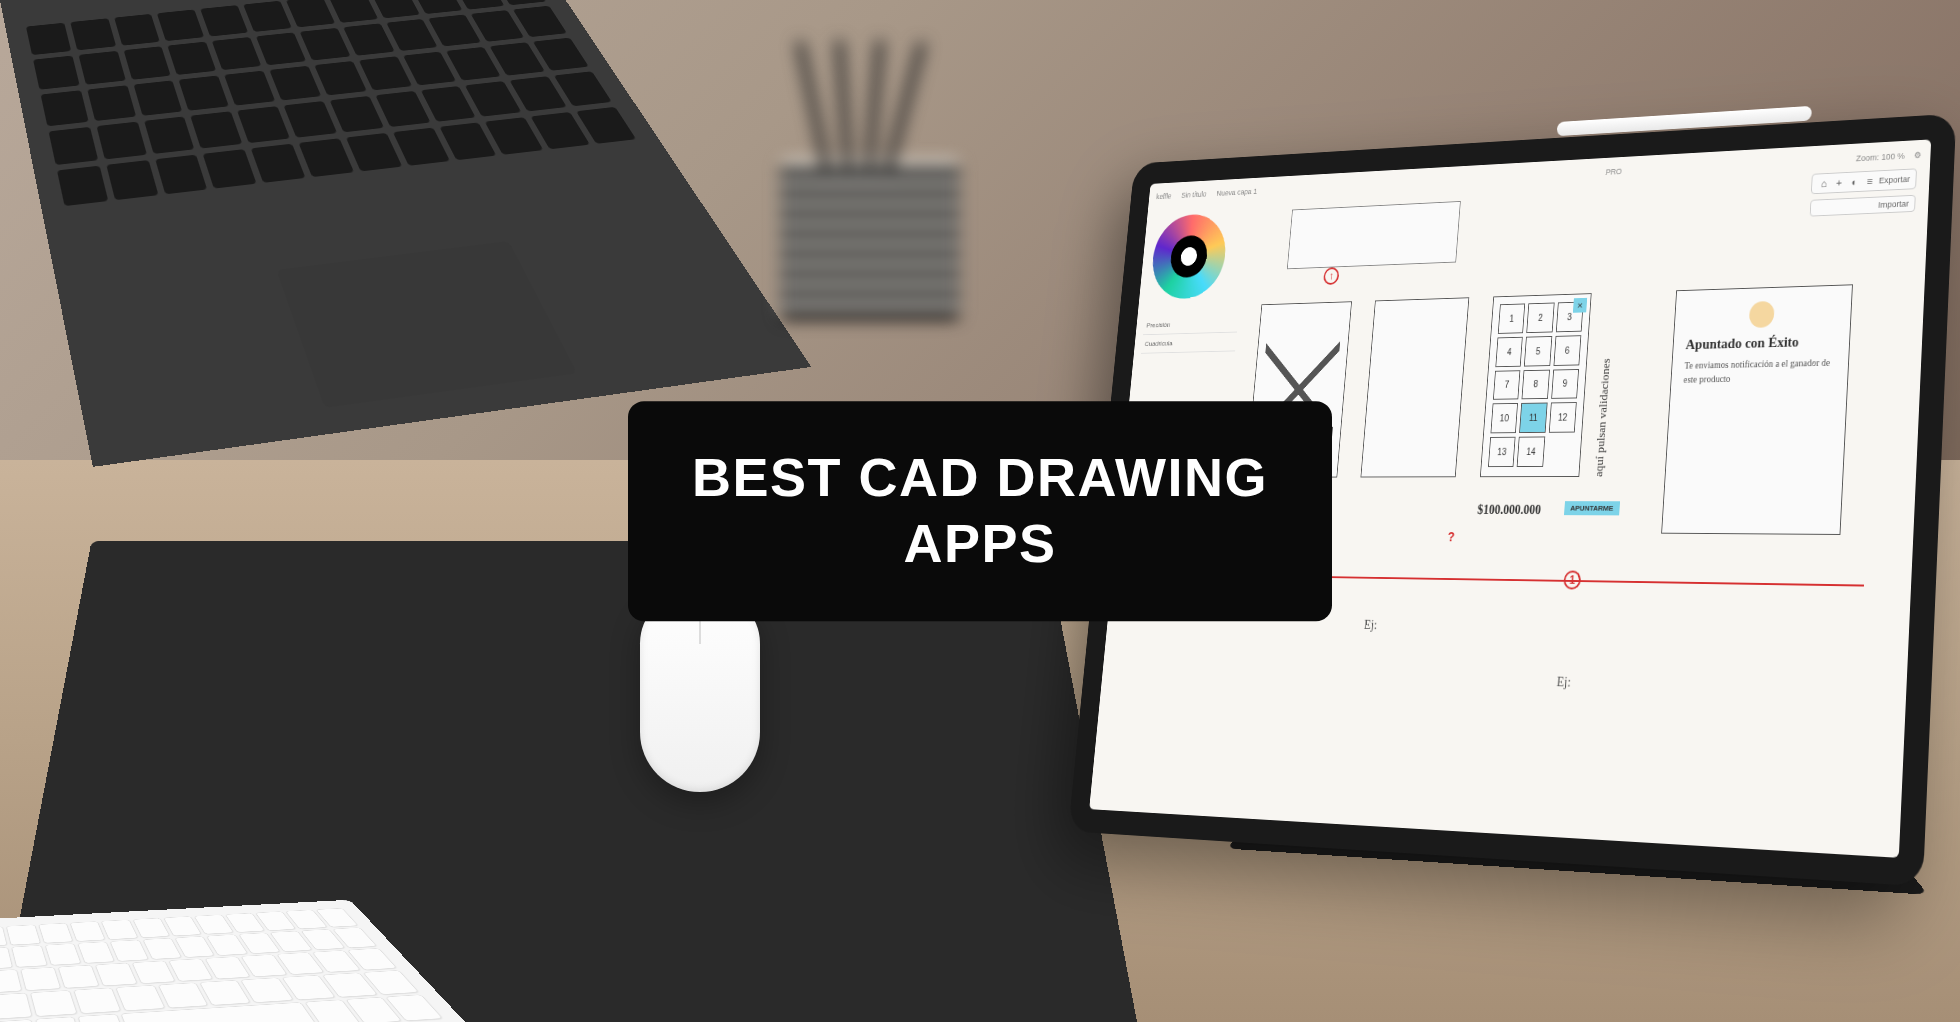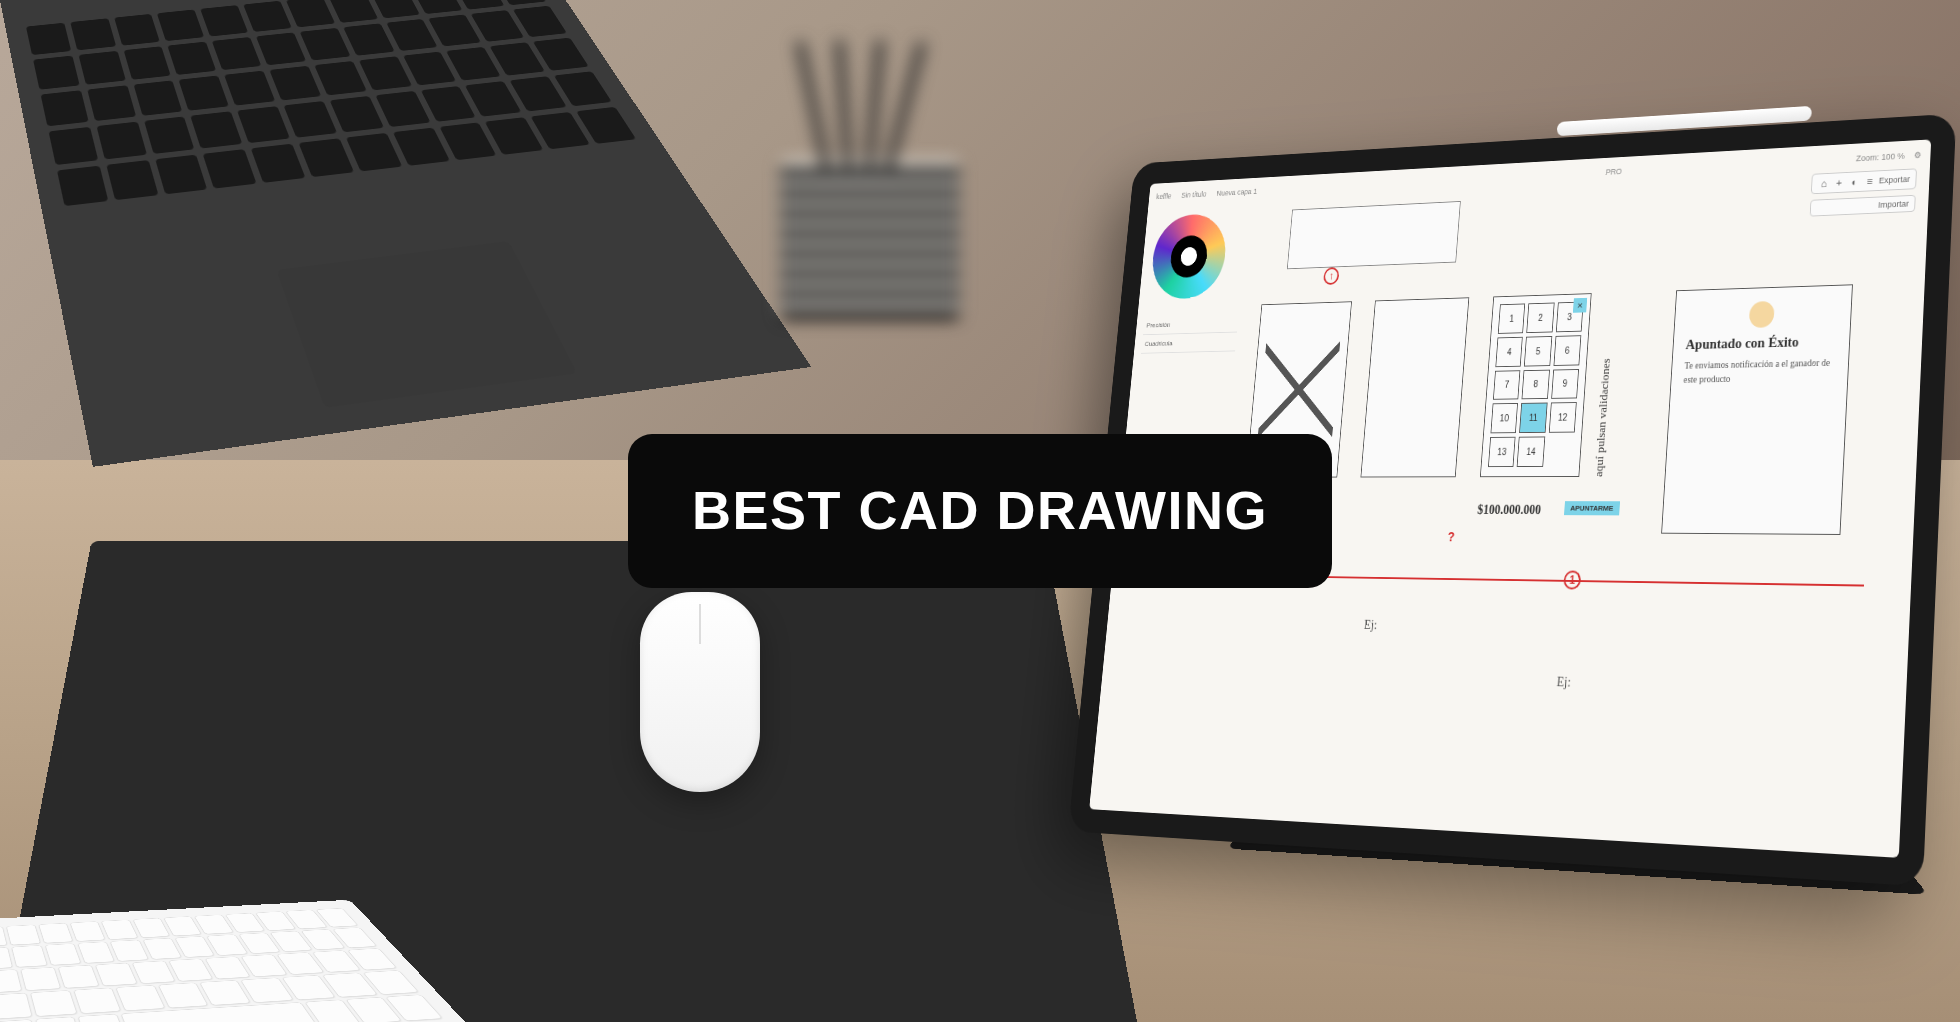--- a/index.html
+++ b/index.html
@@ -472,21 +472,21 @@
       font-size: 11px;
     }
     
     
     .title-badge {
       position: absolute;
       top: 50%;
       left: 50%;
       transform: translate(-50%, -50%);
       background: #0a0a0a;
-      border-radius: 24px;
+      border-radius: 16px;
       padding: 44px 64px;
       text-align: center;
       z-index: 100;
     }
     
     .title-text {
       color: #ffffff;
       font-size: 54px;
       font-weight: 900;
       letter-spacing: 1.5px;
@@ -736,16 +736,17 @@
         <div class="ej-label ej-1">Ej:</div>
         <div class="ej-label ej-2">Ej:</div>
 
       </div>
     </div>
   </div>
 
   <div class="title-badge">
     <div class="title-text">
       <span>BEST CAD DRAWING</span><br>
+      <span>APPS</span>
     </div>
   </div>
 
 </div>
 
 </body></html>

